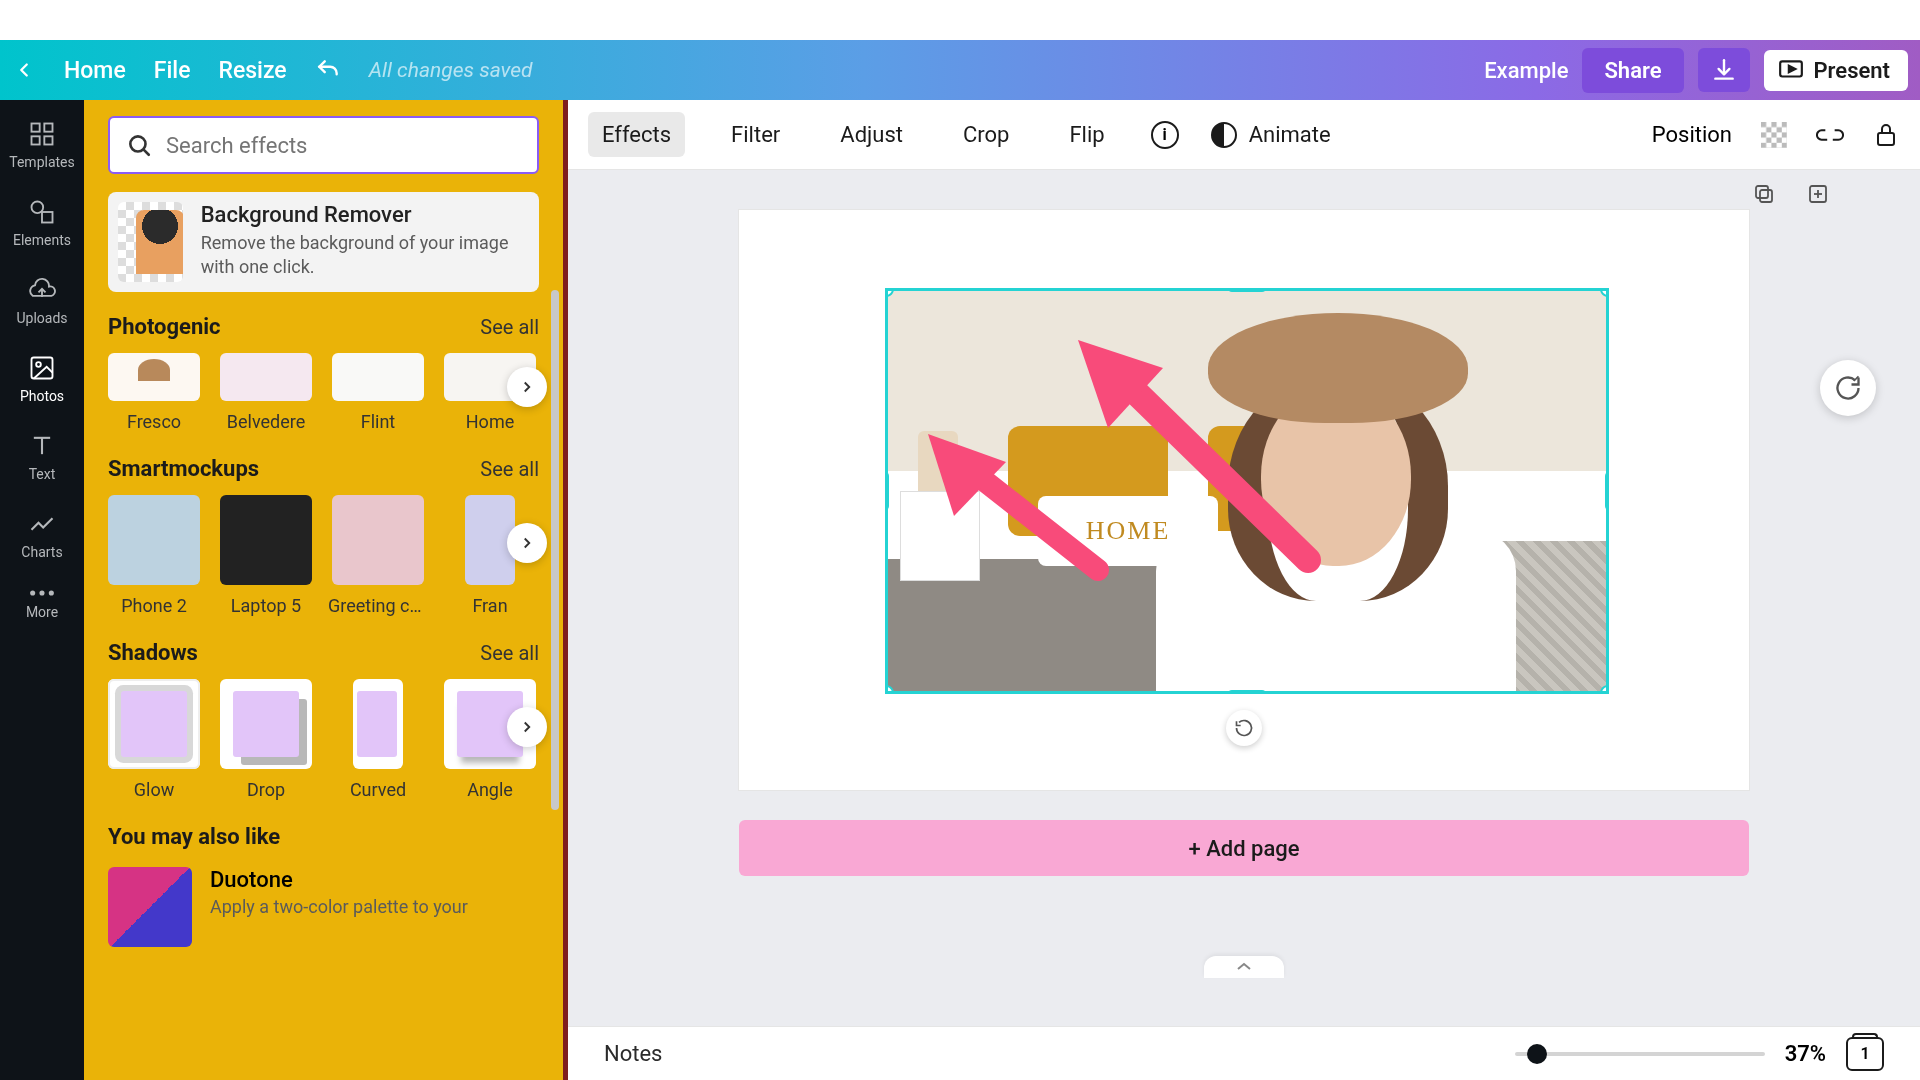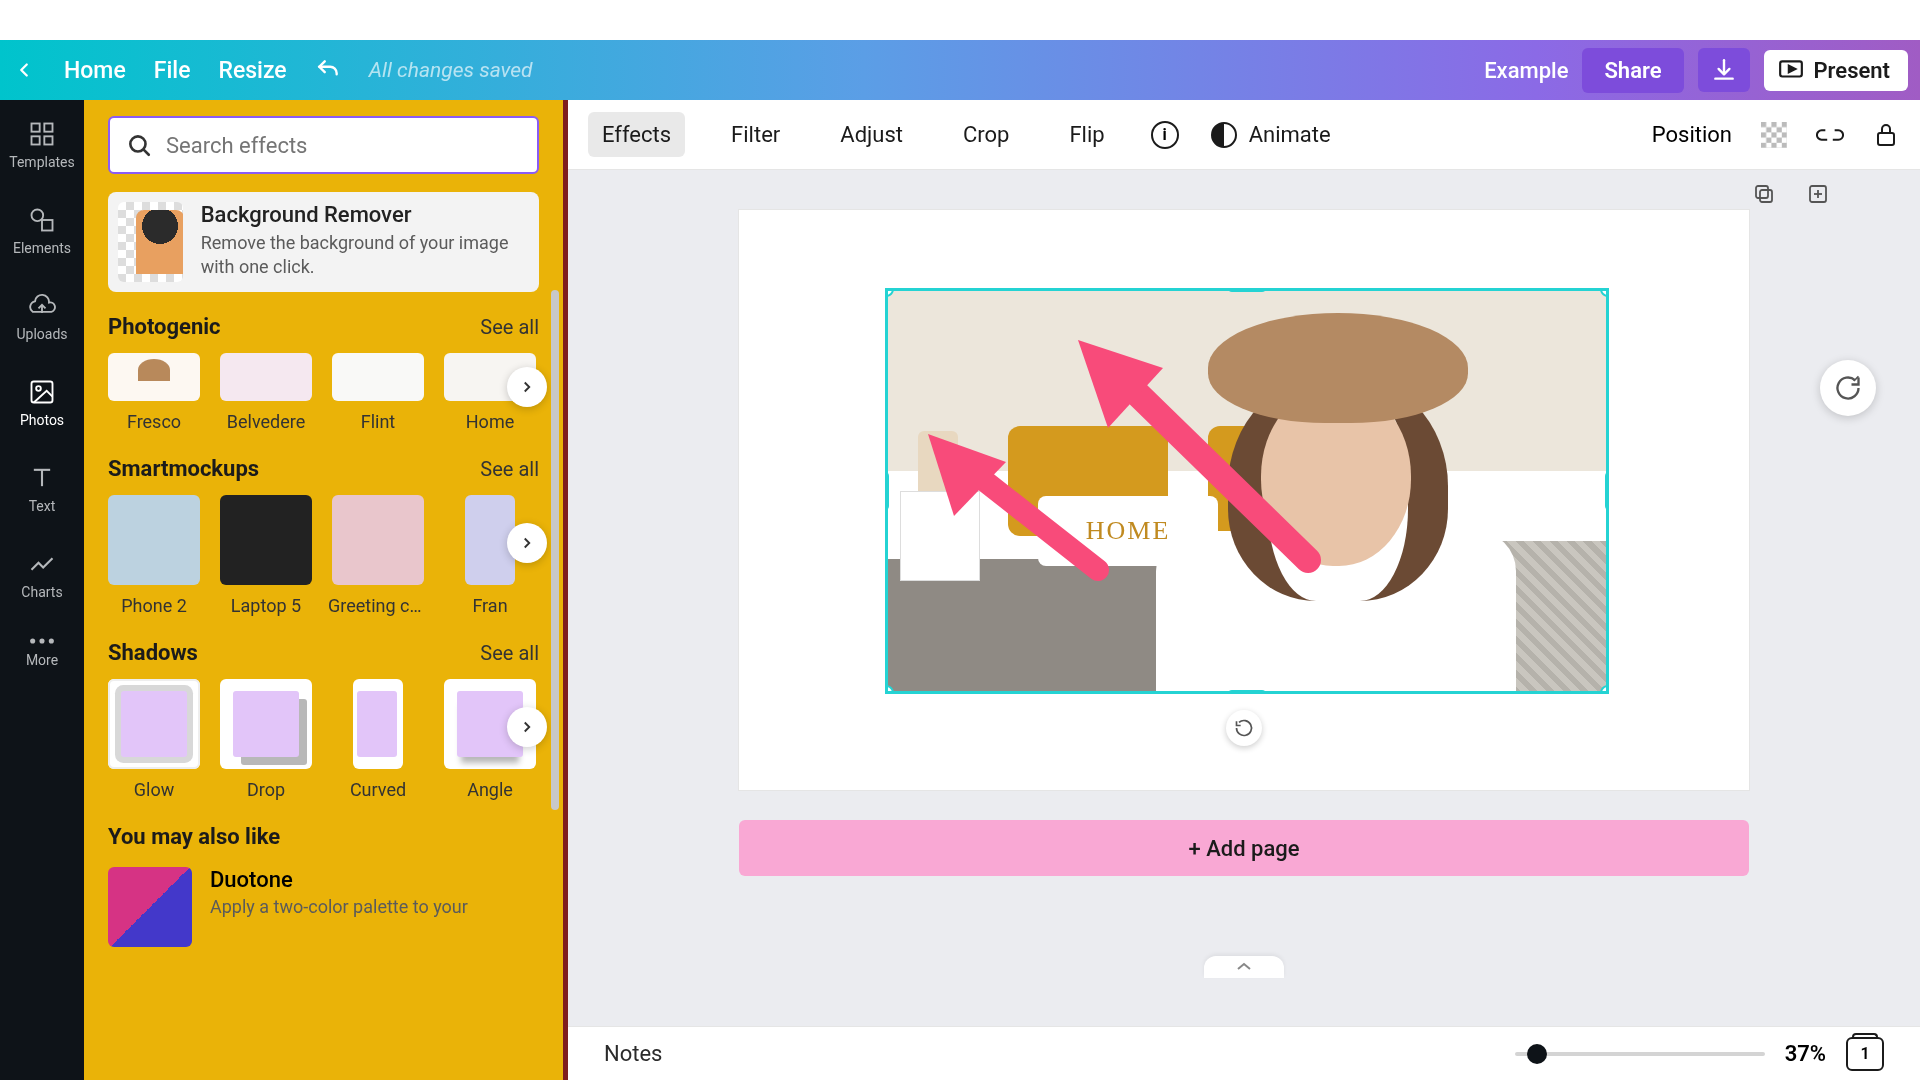--- a/index.html
+++ b/index.html
@@ -25,21 +25,21 @@
 .header-right { margin-left: auto; display: flex; align-items: center; gap: 14px; }
 .example-label { font-size: 22px; font-weight: 500; }
 .share-btn { background: #7d4cdb; color: #fff; font-size: 22px; font-weight: 600; padding: 10px 22px; border-radius: 6px; cursor:pointer; }
 .download-btn { background: #7d4cdb; width: 52px; height: 44px; border-radius: 6px; display:flex; align-items:center; justify-content:center; cursor:pointer; }
 .present-btn { background: #fff; color: #1b1b1b; font-size: 22px; font-weight: 600; padding: 8px 18px 8px 14px; border-radius: 6px; display:flex; align-items:center; gap:10px; cursor:pointer; }
 
 
 .main { display: flex; height: calc(1080px - 100px); }
 
 
-.iconbar { width: 84px; background: #0e1318; color:#b5b8bb; display:flex; flex-direction:column; align-items:center; padding-top:20px; gap:36px; }
+.iconbar { width: 84px; background: #0e1318; color:#b5b8bb; display:flex; flex-direction:column; align-items:center; padding-top:20px; gap:28px; }
 .iconbar-item { display:flex; flex-direction:column; align-items:center; gap:6px; cursor:pointer; }
 .iconbar-item.active { color:#fff; }
 .iconbar-label { font-size: 14px; }
 
 
 .panel { width: 484px; background: #eab308; border-right: 5px solid #7f1d1d; display:flex; flex-direction:column; padding: 16px 0 0 0; position:relative;}
 .panel-inner { padding: 0 24px 0 24px; overflow-y:auto; }
 .search-wrap { position:relative; margin-bottom: 18px; }
 .search-input {
   width: 100%; height: 58px; border: 2px solid #8b5cf6; border-radius: 6px;

